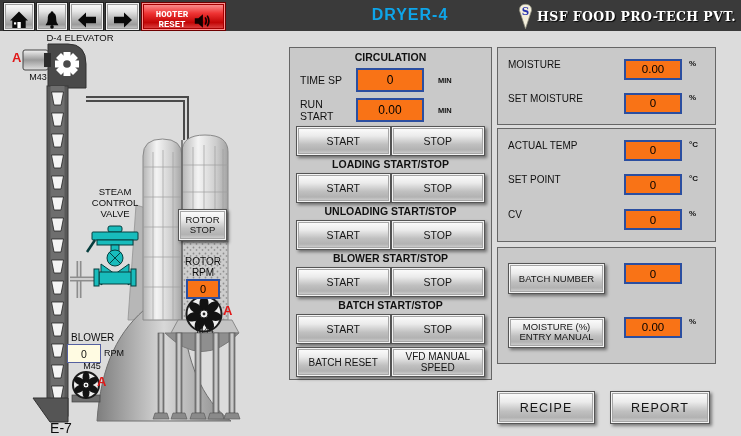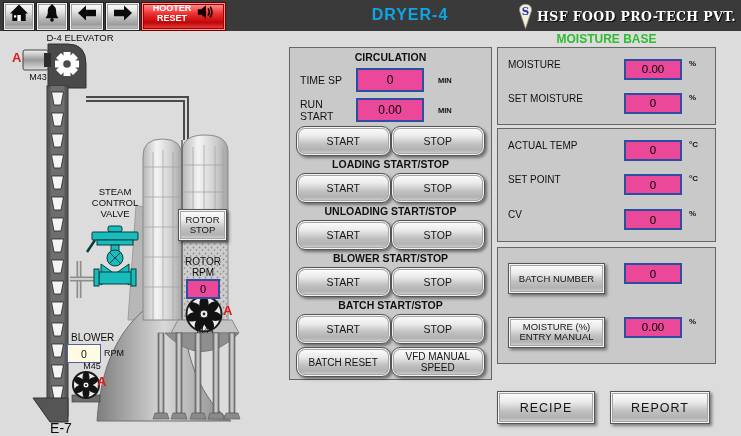--- a/index.html
+++ b/index.html
@@ -2,53 +2,53 @@
 <html><head>
 <meta charset="utf-8">
 <style>
   html,body{margin:0;padding:0;}
   .screen{position:relative;width:741px;height:436px;background:#dcdcdc;overflow:hidden;
           font-family:"Liberation Sans",sans-serif;color:#111;}
   
   .topbar{position:absolute;left:0;top:0;width:741px;height:31px;background:#3a3a3a;z-index:6;}
   .tbtn{position:absolute;top:2px;height:27px;background:linear-gradient(180deg,#ffffff 0%,#e6e6e6 30%,#b3b3b3 62%,#9c9c9c 80%,#d2d2d2 100%);
         border:1px solid #222;box-shadow:inset 0 0 0 1px #f2f2f2,inset 0 0 0 2px #9e9e9e;
-        display:flex;align-items:flex-start;justify-content:center;cursor:pointer;}
+        display:flex;align-items:flex-end;justify-content:center;cursor:pointer;font-family:Liberation Mono, monospace;}
   .tbtn svg{display:block;}
   .red-btn{background:linear-gradient(180deg,#ffa0a0 0%,#ef3434 38%,#c20505 72%,#e25050 100%);
         border:1px solid #6d0000;box-shadow:inset 0 0 0 1px #ff8f8f,inset 0 0 0 2px #a40000;
         color:#fff;font-weight:bold;font-size:9px;line-height:10px;text-align:center;gap:5px;}
   .title{position:absolute;left:340px;top:6px;width:140px;text-align:center;color:#0ea5e9;
          font-size:16px;font-weight:bold;letter-spacing:1px;}
   .brand{position:absolute;left:518px;top:3px;display:flex;align-items:center;gap:4px;}
   .brand-name{color:#fff;font-family:"DejaVu Serif",serif;font-weight:bold;font-size:12.5px;
          letter-spacing:.4px;text-shadow:1px 1px 1px #000;white-space:nowrap;}
   
   .pre{white-space:pre-line;}
   .lab{position:absolute;font-size:9.5px;line-height:11px;color:#0d0d0d;}
   .alarm{position:absolute;font-size:13px;font-weight:bold;z-index:5;}
-  .gval{background:#ec4899;border:2px solid #2b4ea0;color:#000;display:flex;align-items:center;
+  .gval{background:#f97316;border:2px solid #2b4ea0;color:#000;display:flex;align-items:center;
         justify-content:center;font-size:12px;box-sizing:border-box;}
   .mbtn{background:linear-gradient(180deg,#ffffff 0%,#ebebeb 32%,#c0c0c0 62%,#b2b2b2 82%,#dadada 100%);
         border:1px solid #555;box-shadow:inset 0 0 0 1px #f3f3f3,inset 0 0 0 2px #a6a6a6,2px 2px 3px rgba(0,0,0,.45);
         color:#151515;display:flex;align-items:center;justify-content:center;text-align:center;
         cursor:pointer;box-sizing:border-box;}
   
   svg.diag{position:absolute;left:0;top:0;z-index:1;pointer-events:none;}
   .ov{position:absolute;z-index:4;}
   
   .panel{position:absolute;background:#c9c9c9;border:1px solid #666;box-sizing:border-box;z-index:3;}
   .circ{left:289px;top:47px;width:203px;height:333px;}
   .sec-title{text-align:center;font-weight:bold;font-size:10.5px;margin-top:2px;height:12px;}
   .val-row{display:flex;align-items:center;height:26px;margin:4px 0 2px 10px;}
   .val-row .vlab{width:56px;font-size:10.5px;}
   .val-row .gval{width:68px;height:24px;}
   .val-row .unit{font-size:7.5px;font-weight:bold;margin-left:14px;}
   .btn-row{display:flex;justify-content:space-between;margin:3px 6px 2px 6px;height:30px;}
-  .btn-row .mbtn{width:115px;font-size:10.5px;line-height:11px;border-radius:9px;}
+  .btn-row .mbtn{width:115px;font-size:10.5px;line-height:11px;}
   
   .mb-header{position:absolute;left:497px;top:32px;width:219px;text-align:center;font-weight:bold;
          font-size:12px;z-index:3;}
   .rbox{left:497px;width:219px;display:flex;flex-direction:column;justify-content:space-around;padding:4px 0;}
   .mrow{display:flex;align-items:flex-start;padding:0 8px 0 10px;}
   .mrow .rlab{flex:1;font-size:10px;line-height:11px;}
   .mrow .gval{width:58px;height:21px;font-size:11.5px;flex:none;}
   .mrow .unit{width:18px;font-size:8px;font-weight:bold;padding-left:7px;flex:none;}
   .mrow .mbtn{width:97px;font-size:9.5px;line-height:10.5px;flex:none;}
   .foot-btn{position:absolute;top:391px;height:33px;font-size:12.5px;letter-spacing:1px;z-index:3;}
@@ -343,21 +343,20 @@
       <div class="mbtn">START</div>
       <div class="mbtn">STOP</div>
     </div>
     <div class="btn-row">
       <div class="mbtn" style="font-size:10px;">BATCH RESET</div>
       <div class="mbtn pre" style="font-size:10px;">VFD MANUAL
 SPEED</div>
     </div>
   </div>
 
-  <div class="mb-header" style="color:#2ebd2e;">MOISTURE BASE</div>
 
   <div class="panel rbox" style="top:47px;height:78px;">
     <div class="mrow">
       <span class="rlab">MOISTURE</span>
       <span class="gval">0.00</span>
       <span class="unit">%</span>
     </div>
     <div class="mrow">
       <span class="rlab">SET MOISTURE</span>
       <span class="gval">0</span>

